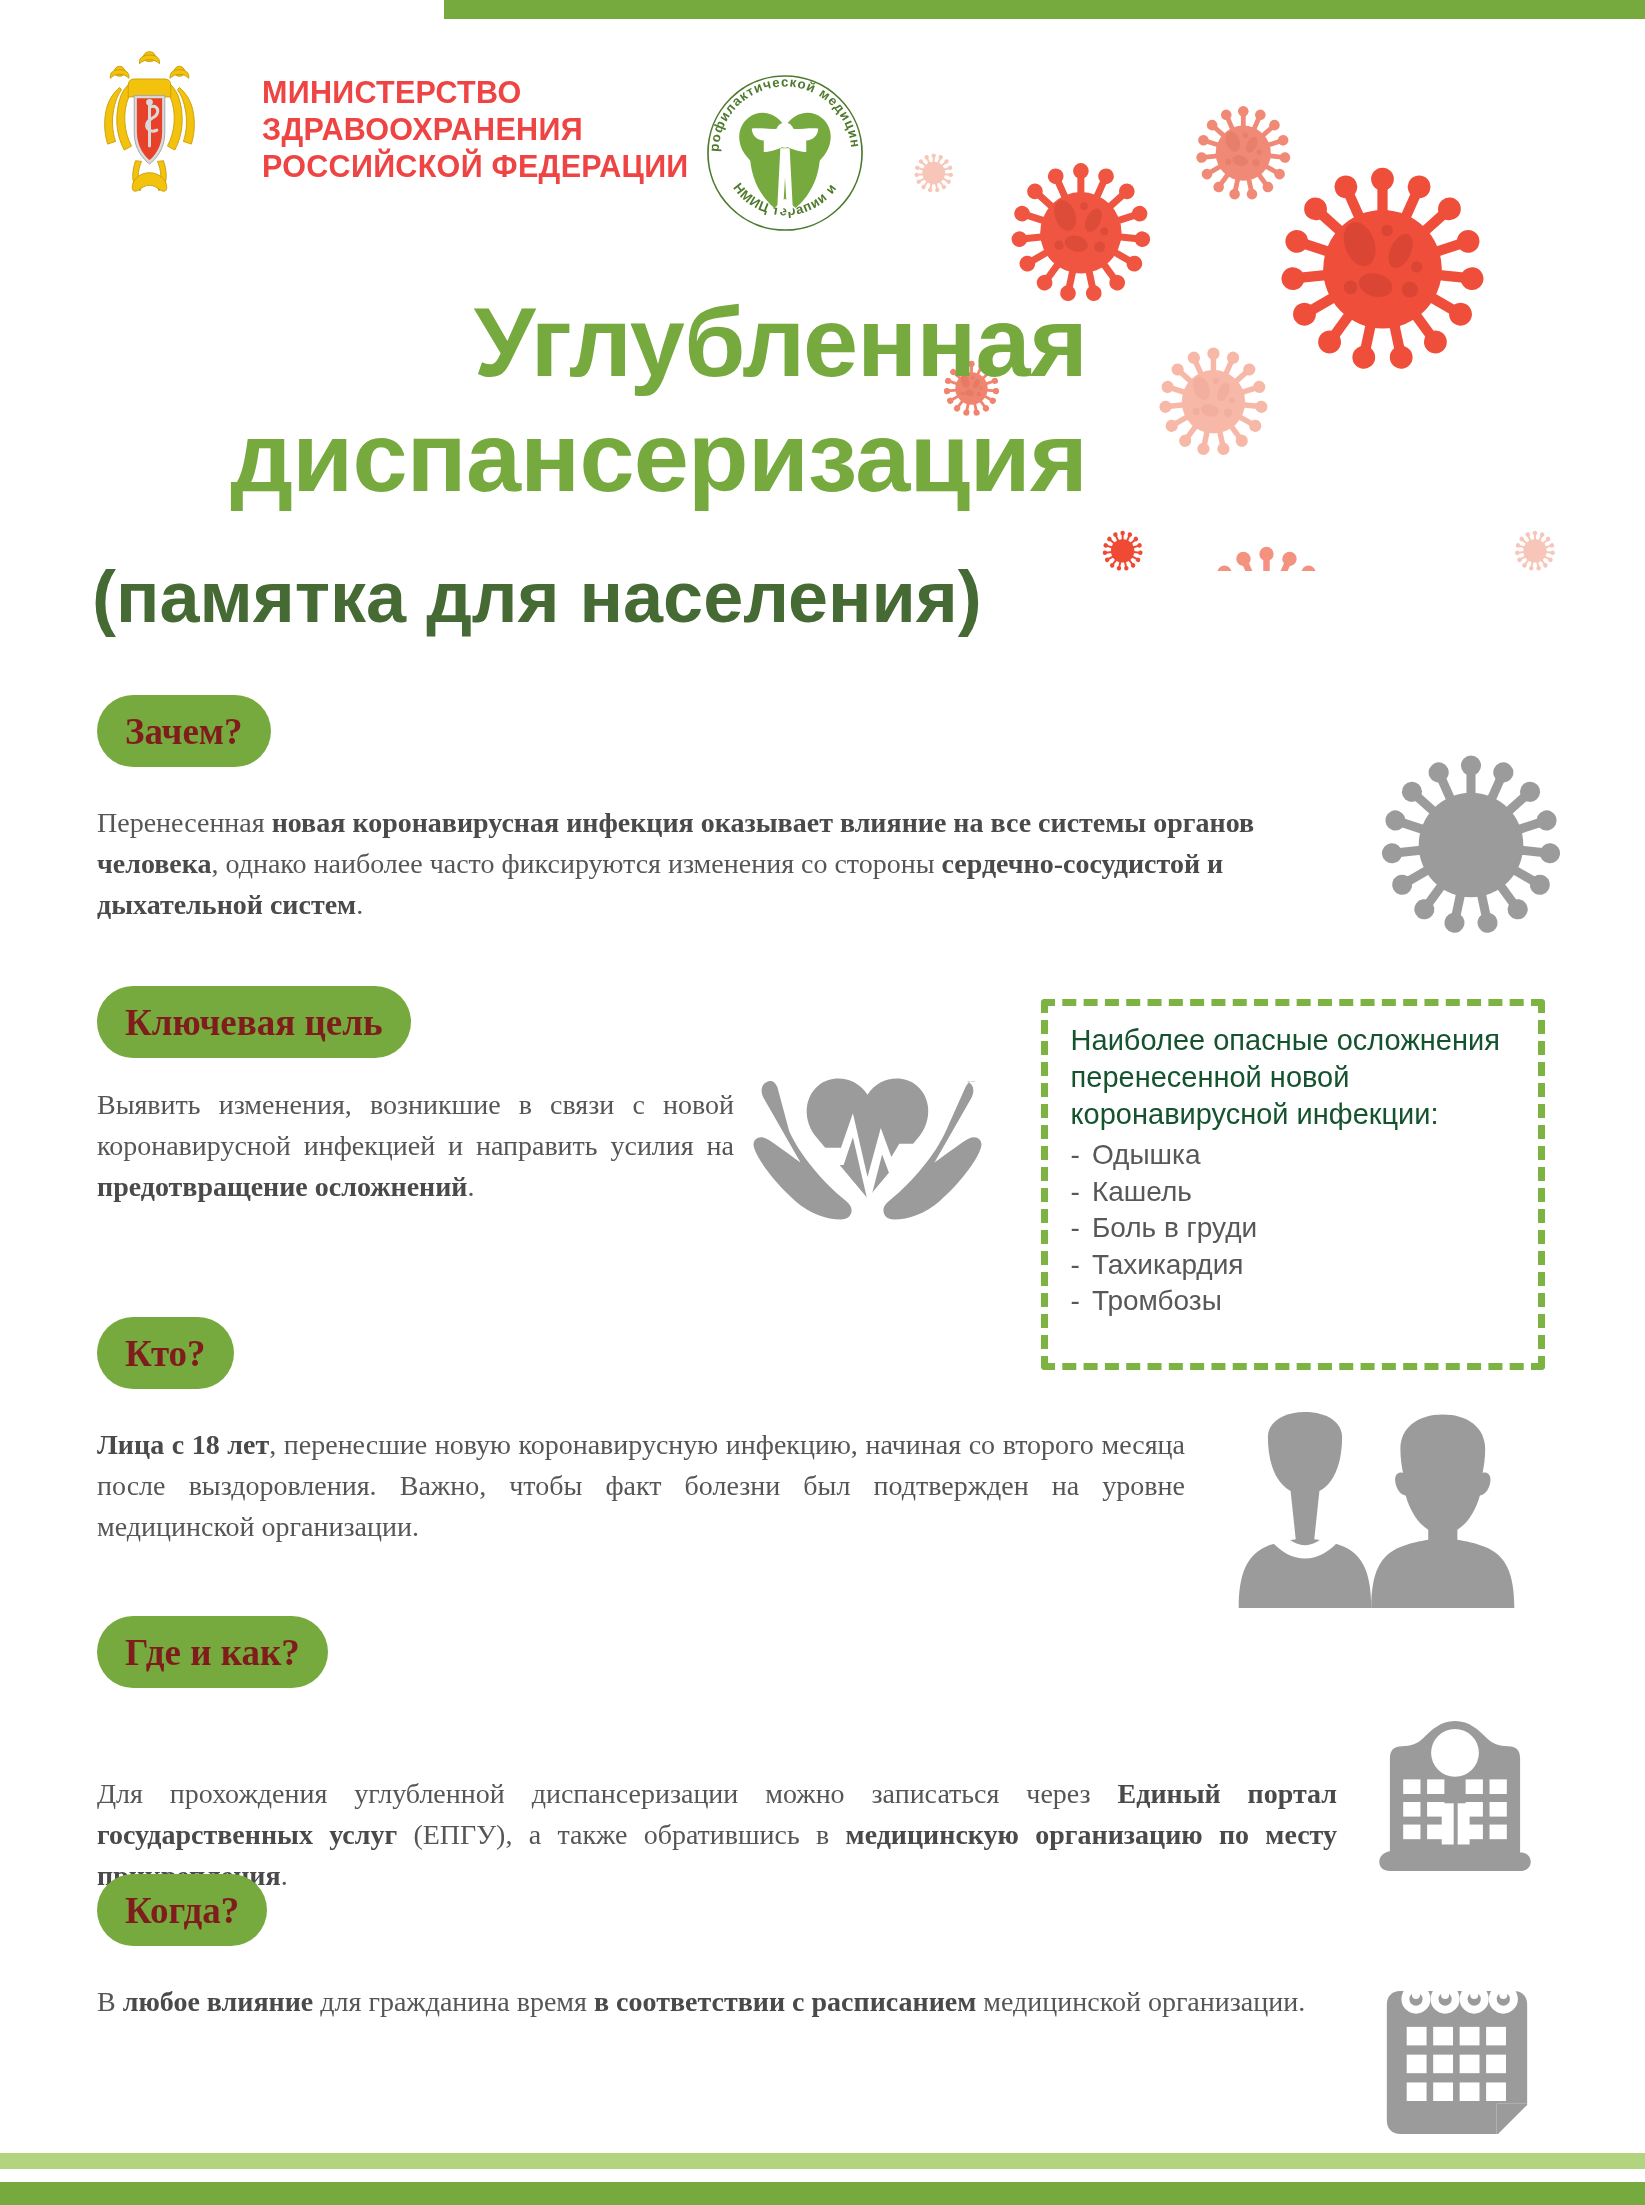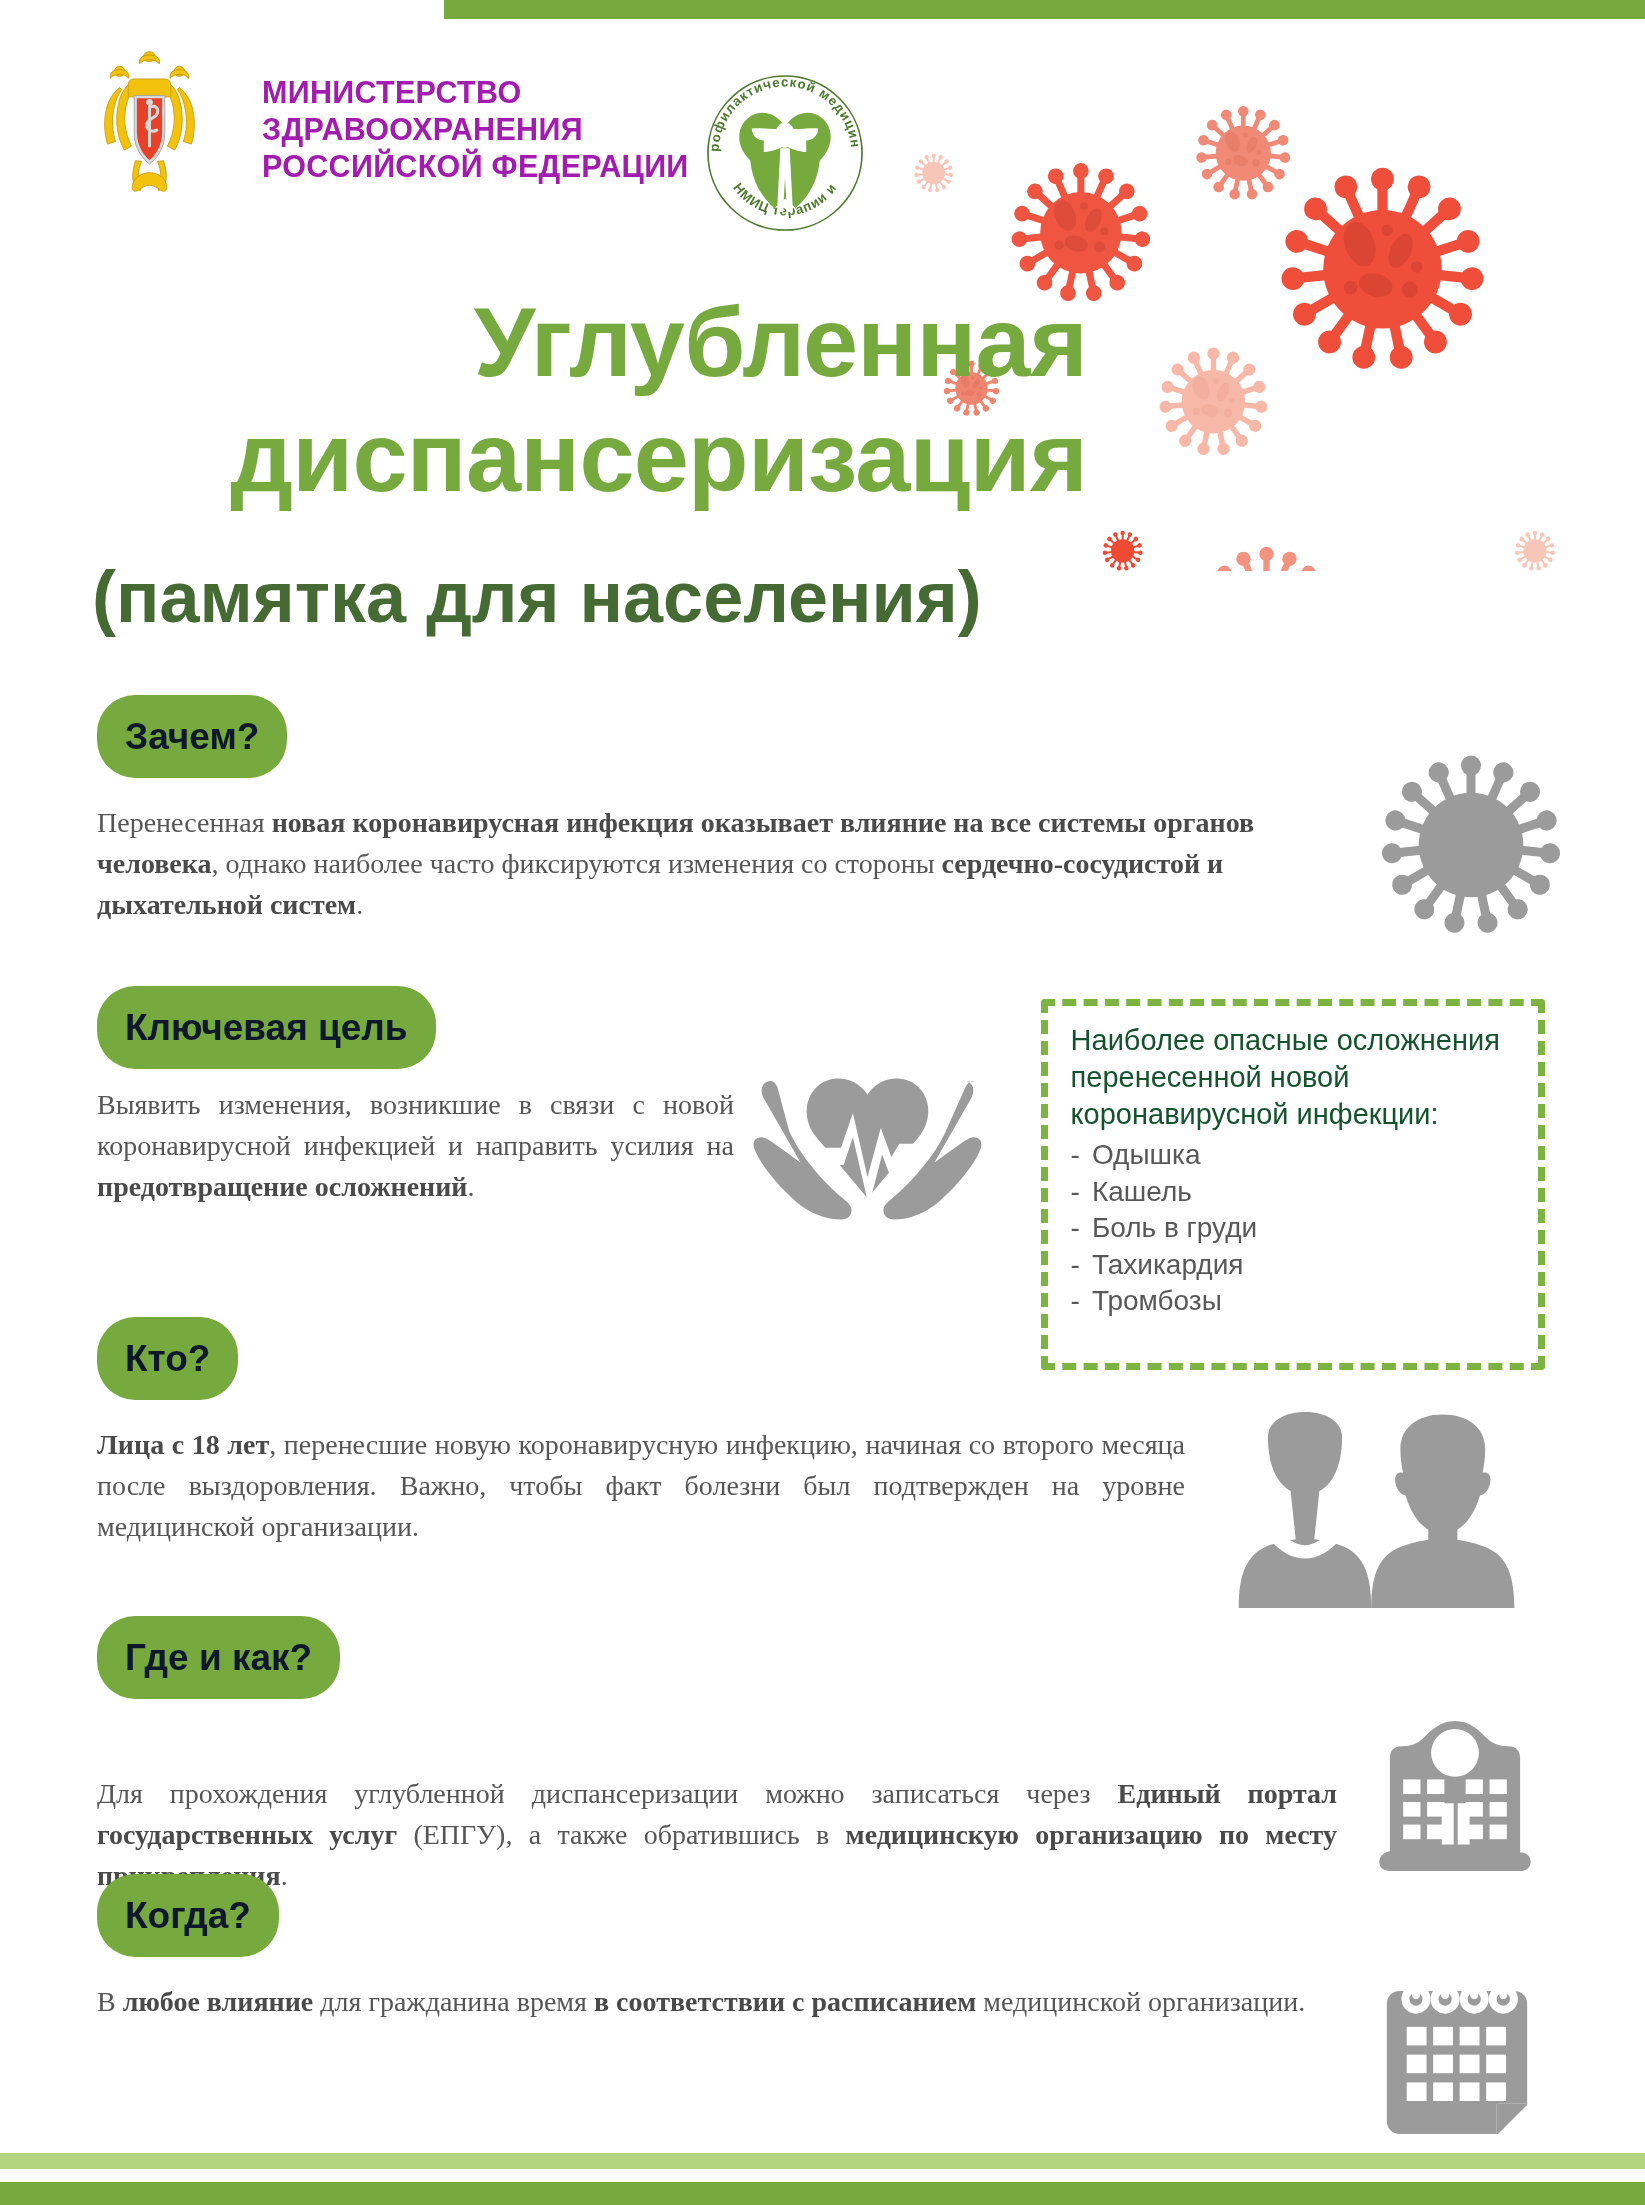--- a/index.html
+++ b/index.html
@@ -16,21 +16,21 @@
   
   .bar-top{position:absolute;left:444px;top:0;width:1201px;height:18.6px;background:#76a93e;}
   .bar-bottom-light{position:absolute;left:0;bottom:36px;width:1645px;height:16px;background:#b3d47e;}
   .bar-bottom-dark{position:absolute;left:0;bottom:0px;width:1645px;height:22.6px;background:#76a93e;}
 
   
   .header{position:absolute;left:0;top:34px;width:1645px;height:166px;}
   .gerb{position:absolute;left:93px;top:14.6px;width:113px;height:143px;}
   .minzdrav-text{
     position:absolute;left:262px;top:40px;
-    color:#a21caf;font-weight:bold;font-size:30.5px;line-height:1.22;
+    color:#ef4444;font-weight:bold;font-size:30.5px;line-height:1.22;
     letter-spacing:0.3px;
   }
   .nmic-logo{position:absolute;left:698px;top:32px;width:174px;height:174px;}
 
   
   .virus-field{position:absolute;left:882px;top:26.5px;width:763px;height:544px;}
 
   
   .title-main{
     position:absolute;left:92px;top:285px;width:995px;
@@ -39,24 +39,25 @@
     text-align:right;
   }
   .title-sub{
     position:absolute;left:92px;top:558px;width:995px;
     color:#466a33;font-weight:bold;font-size:72px;line-height:1.1;
   }
 
   
   .pill{
     position:absolute;background:#76a93e;border-radius:38px;
-    color:#0f172a;font-weight:bold;font-size:37px;
+    color:#7f1d1d;font-weight:bold;font-size:37px;
     display:flex;align-items:center;justify-content:center;
-    padding:0 28px;height:83px;box-sizing:border-box;
+    padding:0 28px;height:72px;box-sizing:border-box;
     white-space:nowrap;
+    font-family:Liberation Serif, serif;
   }
   .pill.p-zachem{left:97px;top:695px;}
   .pill.p-cel{left:97px;top:986px;}
   .pill.p-kto{left:97px;top:1317px;}
   .pill.p-gde{left:97px;top:1616px;}
   .pill.p-kogda{left:97px;top:1874px;}
 
   
   .para{
     position:absolute;color:#565656;font-size:28px;line-height:1.46;font-family:Liberation Serif, serif;

